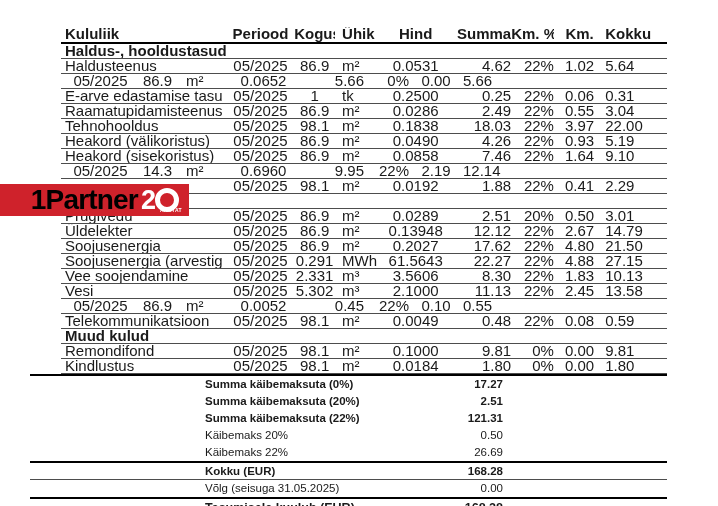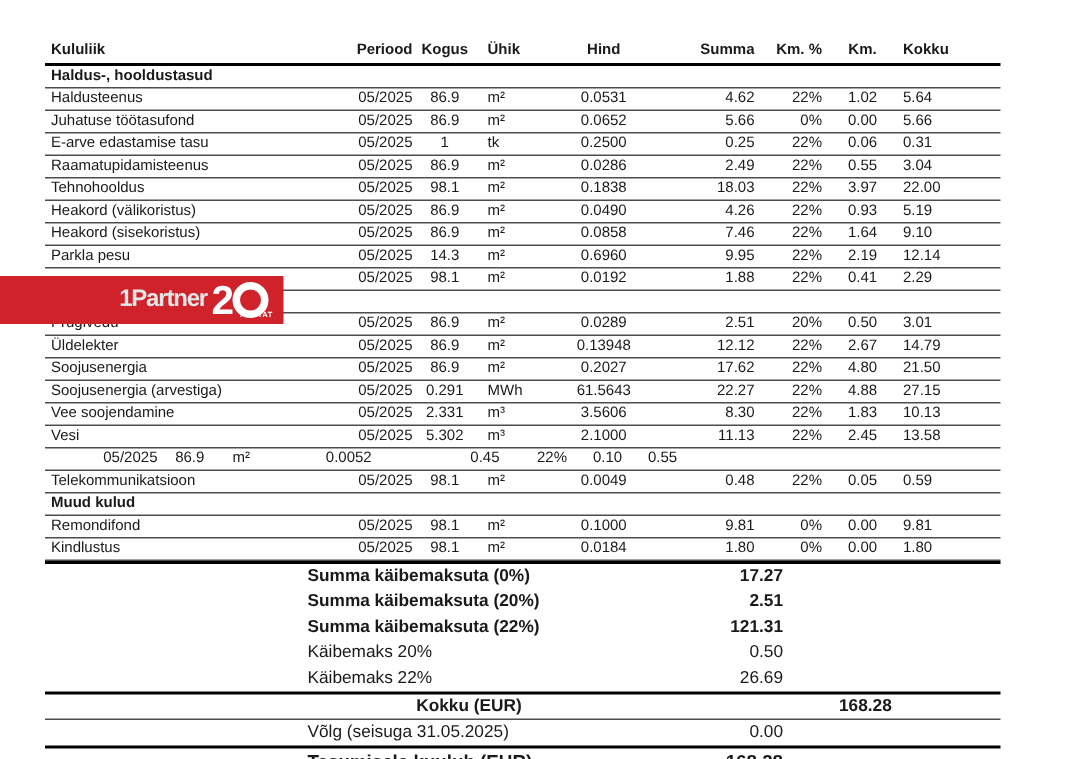--- a/index.html
+++ b/index.html
@@ -3,51 +3,51 @@
 <meta charset="utf-8">
 <style>
   html,body { margin:0; padding:0; }
   body {
     width:718px; height:506px; position:relative; overflow:hidden;
     background:#ffffff; color:#1a1a1a;
     font-family:"Liberation Sans", sans-serif;
   }
   .table { position:absolute; left:30px; top:27px; width:637px; }
   .row { display:flex; box-sizing:border-box; height:15px; line-height:14px;
-         border-bottom:1px solid #4d4d4d; font-size:10px; }
+         border-bottom:1px solid #4d4d4d; font-size:15px;margin-left:31px; }
   .thead { height:17px; line-height:14px; border-bottom:2px solid #000; font-weight:bold; }
   .section-row .c0 { font-weight:bold; }
   .c { box-sizing:border-box; overflow:hidden; white-space:nowrap; }
   .c0 { width:170px; padding-left:4px; text-align:left; }
-  .c1 { width:75px;  padding-left:4px; text-align:right; }
+  .c1 { width:75px;  padding-left:4px; text-align:center; }
   .c2 { width:43px;  text-align:center; }
   .c3 { width:47px;  padding-left:7px; text-align:left; }
   .c4 { width:75px;  text-align:center; }
   .c5 { width:63px;  text-align:right; }
   .c6 { width:45px;  text-align:right; }
   .c7 { width:54px;  text-align:center; }
   .c8 { width:65px;  text-align:left; }
 
   .summary-block { border-top:2px solid #000; }
-  .sumrow { display:flex; box-sizing:border-box; height:17px; line-height:17px; font-size:11.5px;gap:19px; }
+  .sumrow { display:flex; box-sizing:border-box; height:17px; line-height:17px; font-size:11.5px; }
   .sumrow .lbl { margin-left:175px; width:200px; }
   .sumrow .val { width:98px; text-align:right; }
   .sumrow.bold { font-weight:bold; }
 
   .totals-block { border-top:2px solid #000; }
-  .totals-block .sumrow:first-child { border-bottom:1px solid #4d4d4d; height:17px;justify-content:center; }
+  .totals-block .sumrow:first-child { border-bottom:1px solid #4d4d4d; height:17px; }
   .payable-block { border-top:2px solid #000; }
   .payable-block .sumrow { height:16px; line-height:15px; font-size:12.5px; font-weight:bold; padding-top:2px; }
 
   .logo {
     position:absolute; left:0; top:184px; width:189px; height:32px;
     display:flex; align-items:center; justify-content:flex-end;
     box-sizing:border-box; padding-right:10px; z-index:5;
   }
-  .logo .brand { color:#e5e5e5; font-weight:bold; font-size:16px; letter-spacing:-0.8px; }
+  .logo .brand { color:#000000; font-weight:bold; font-size:28px; letter-spacing:-0.8px; }
   .logo .badge-digit { color:#fff; font-weight:bold; font-size:27px; margin-left:3px; line-height:27px; }
   .logo .badge-ring { width:14px; height:14px; border:5px solid #fff; border-radius:50%; margin-left:-1px; }
   .logo .caption { position:absolute; right:7px; bottom:3px; color:#fff;
                    font-size:5px; font-weight:bold; letter-spacing:0.4px; }
 </style>
 </head>
 <body>
 
 <div class="table">
   <div class="row thead">
@@ -71,21 +71,20 @@
         <div class="c c1">05/2025</div>
         <div class="c c2">86.9</div>
         <div class="c c3">m²</div>
         <div class="c c4">0.0531</div>
         <div class="c c5">4.62</div>
         <div class="c c6">22%</div>
         <div class="c c7">1.02</div>
         <div class="c c8">5.64</div>
       </div>
       <div class="row">
-        <div class="c c0">Juhatuse töötasufond</div>
         <div class="c c1">05/2025</div>
         <div class="c c2">86.9</div>
         <div class="c c3">m²</div>
         <div class="c c4">0.0652</div>
         <div class="c c5">5.66</div>
         <div class="c c6">0%</div>
         <div class="c c7">0.00</div>
         <div class="c c8">5.66</div>
       </div>
       <div class="row">
@@ -137,21 +136,20 @@
         <div class="c c1">05/2025</div>
         <div class="c c2">86.9</div>
         <div class="c c3">m²</div>
         <div class="c c4">0.0858</div>
         <div class="c c5">7.46</div>
         <div class="c c6">22%</div>
         <div class="c c7">1.64</div>
         <div class="c c8">9.10</div>
       </div>
       <div class="row">
-        <div class="c c0">Parkla pesu</div>
         <div class="c c1">05/2025</div>
         <div class="c c2">14.3</div>
         <div class="c c3">m²</div>
         <div class="c c4">0.6960</div>
         <div class="c c5">9.95</div>
         <div class="c c6">22%</div>
         <div class="c c7">2.19</div>
         <div class="c c8">12.14</div>
       </div>
       <div class="row">
@@ -245,21 +243,21 @@
         <div class="c c8">0.55</div>
       </div>
       <div class="row">
         <div class="c c0">Telekommunikatsioon</div>
         <div class="c c1">05/2025</div>
         <div class="c c2">98.1</div>
         <div class="c c3">m²</div>
         <div class="c c4">0.0049</div>
         <div class="c c5">0.48</div>
         <div class="c c6">22%</div>
-        <div class="c c7">0.05</div>
+        <div class="c c7">0.08</div>
         <div class="c c8">0.59</div>
       </div>
       <div class="row section-row">
         <div class="c c0">Muud kulud</div>
       </div>
       <div class="row">
         <div class="c c0">Remondifond</div>
         <div class="c c1">05/2025</div>
         <div class="c c2">98.1</div>
         <div class="c c3">m²</div>

